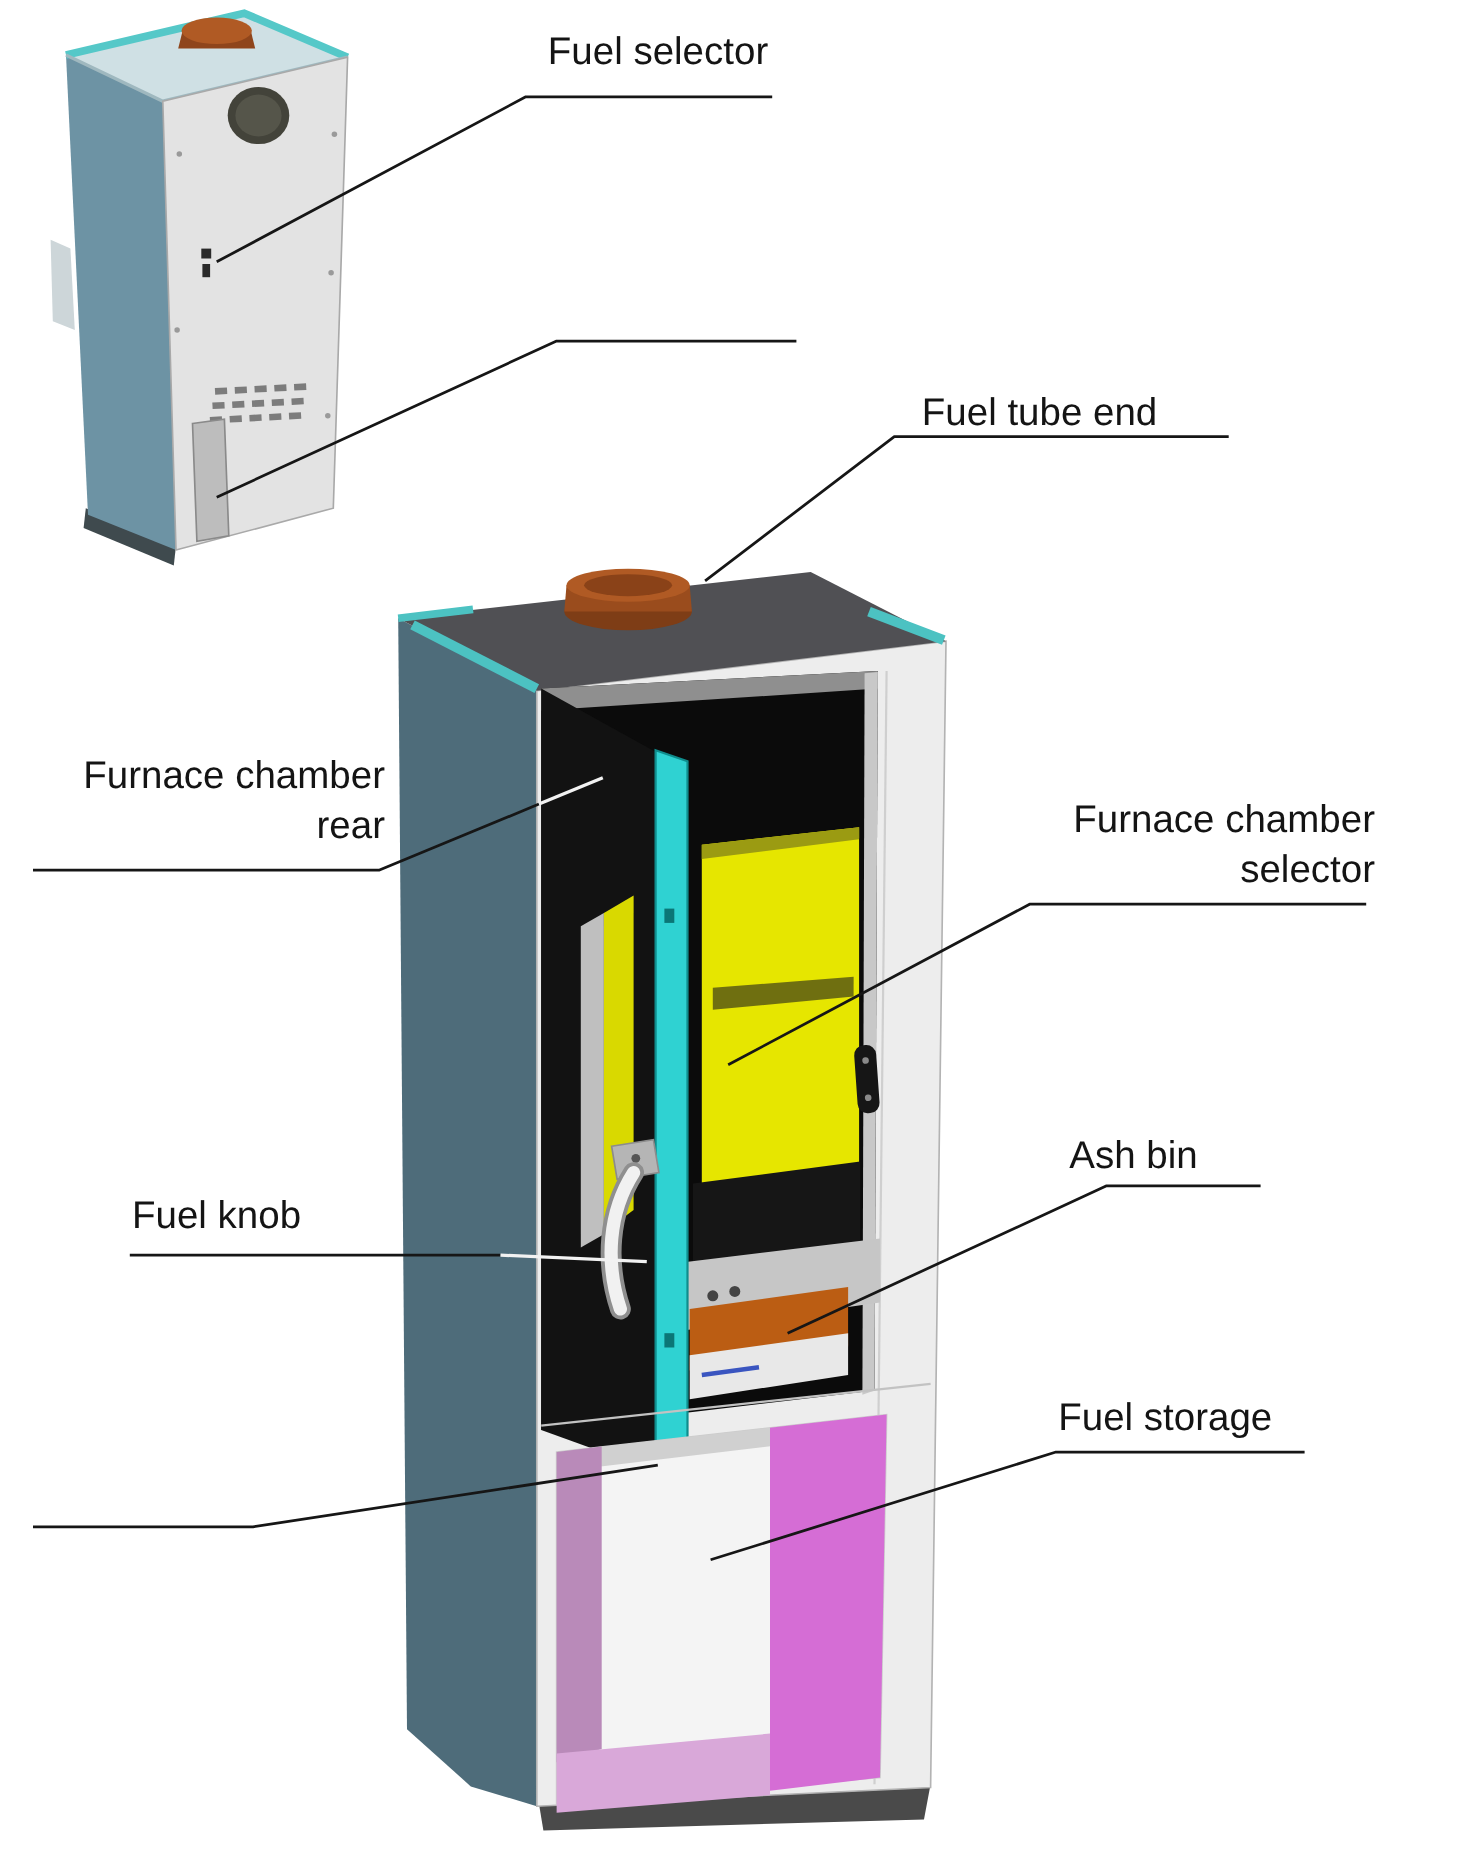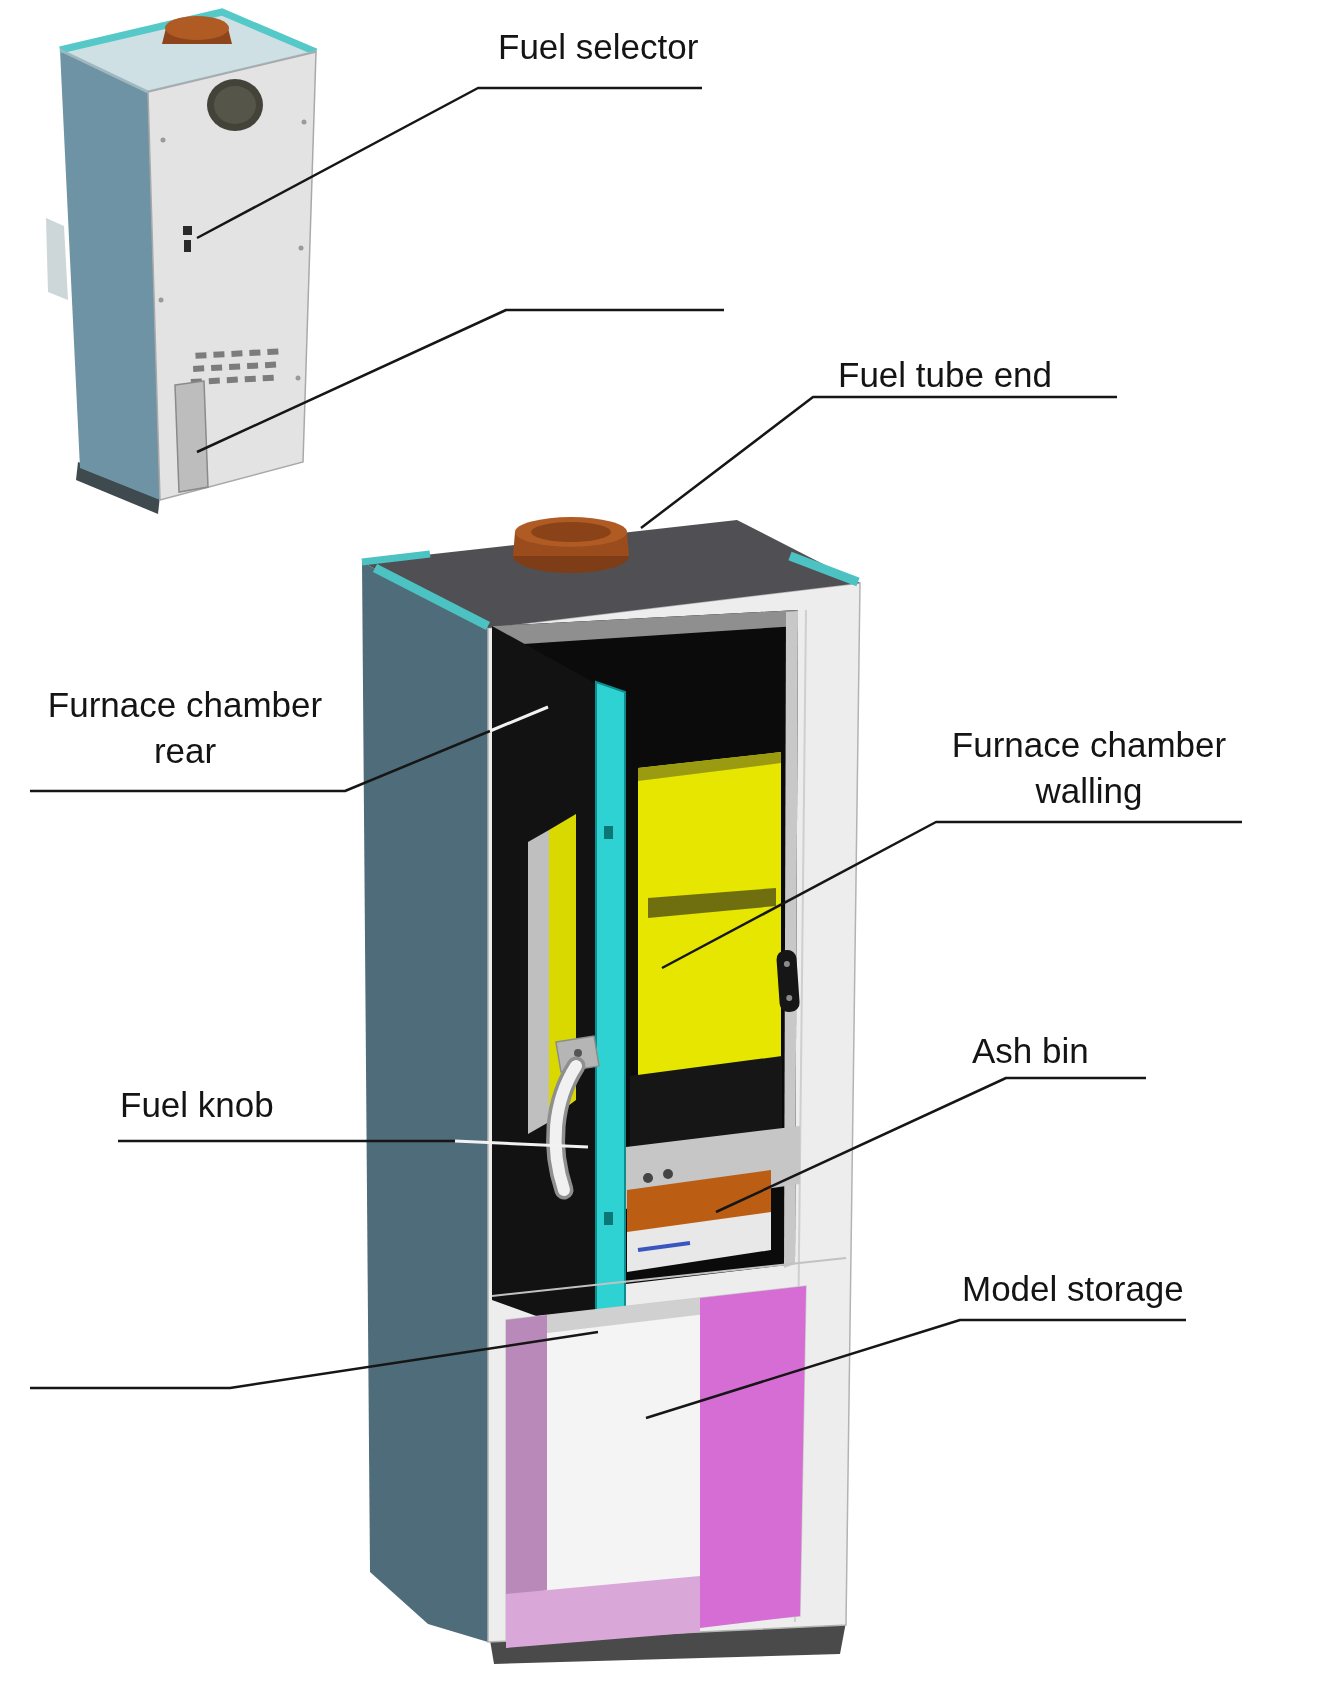--- a/index.html
+++ b/index.html
@@ -11,21 +11,21 @@
     overflow:hidden;
   }
   .art{position:absolute;left:0;top:0;width:1334px;height:1681px;}
   .label{
     position:absolute;
     font-size:35px;
     color:#141414;
     line-height:1.3;
     white-space:nowrap;
   }
-  .label.center{text-align:center;}
+  .label.center{text-align:right;}
 </style>
 </head>
 <body>
 
 <div class="page">
 
   <svg class="art" viewBox="0 0 1334 1681">
 
     <g>
       <polygon points="78,462 160,496 158,514 76,480" fill="#3f4a4e"></polygon>
@@ -148,23 +148,23 @@
 
   <div class="label" style="left:838px;top:352px">Fuel tube end</div>
 
   <div class="label center" style="left:20px;top:682px;width:330px">
     <div>Furnace chamber</div>
     <div>rear</div>
   </div>
 
   <div class="label center" style="left:928px;top:722px;width:322px">
     <div>Furnace chamber</div>
-    <div>walling</div>
+    <div>selector</div>
   </div>
 
   <div class="label" style="left:120px;top:1082px">Fuel knob</div>
 
   <div class="label" style="left:972px;top:1028px">Ash bin</div>
 
 
-  <div class="label" style="left:962px;top:1266px">Model storage</div>
+  <div class="label" style="left:962px;top:1266px">Fuel storage</div>
 
 </div>
 
 </body></html>

